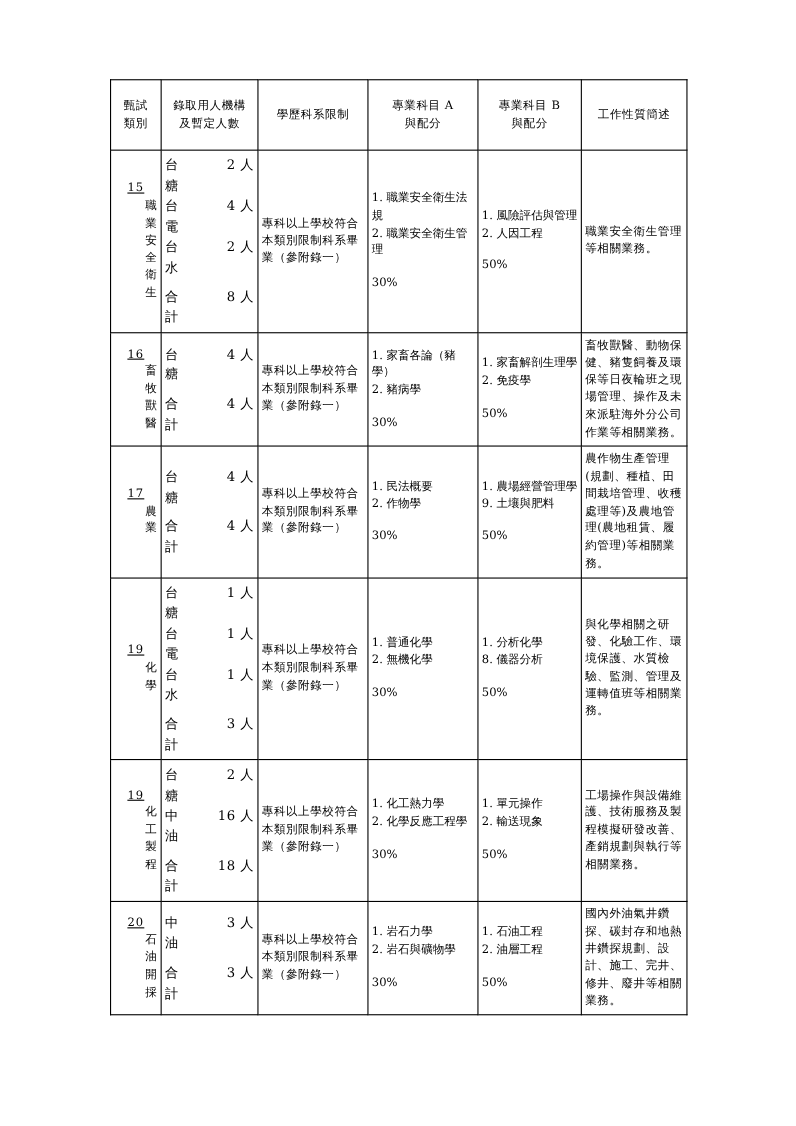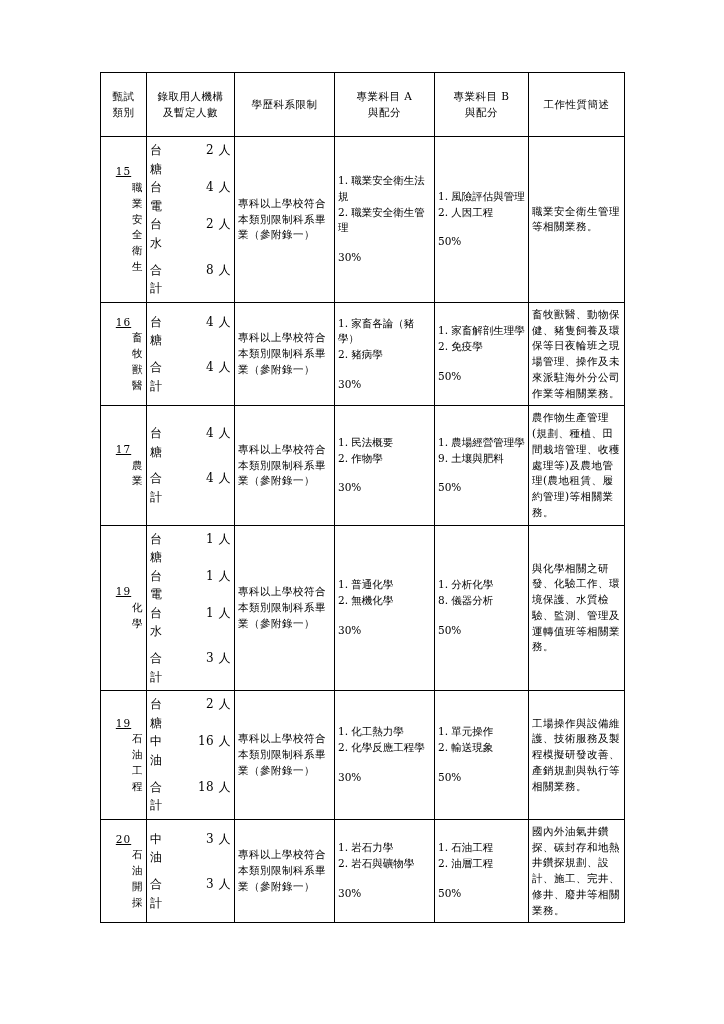--- a/index.html
+++ b/index.html
@@ -290,21 +290,21 @@
           <span class="sub-item">1. 分析化學</span>
           <span class="sub-item">8. 儀器分析</span>
           <span class="sub-pct">50%</span>
         </td>
         <td class="duty">與化學相關之研發、化驗工作、環境保護、水質檢驗、監測、管理及運轉值班等相關業務。</td>
       </tr>
 
       <tr>
         <td class="cat">
           <span class="cat-num">19</span>
-          <span class="cat-name">石油工程</span>
+          <span class="cat-name">化工製程</span>
         </td>
         <td class="org">
           <div class="org-rows">
             <div class="org-line">
               <span class="nm">台糖</span>
               <span class="qty">2 人</span>
             </div>
             <div class="org-line">
               <span class="nm">中油</span>
               <span class="qty">16 人</span>

